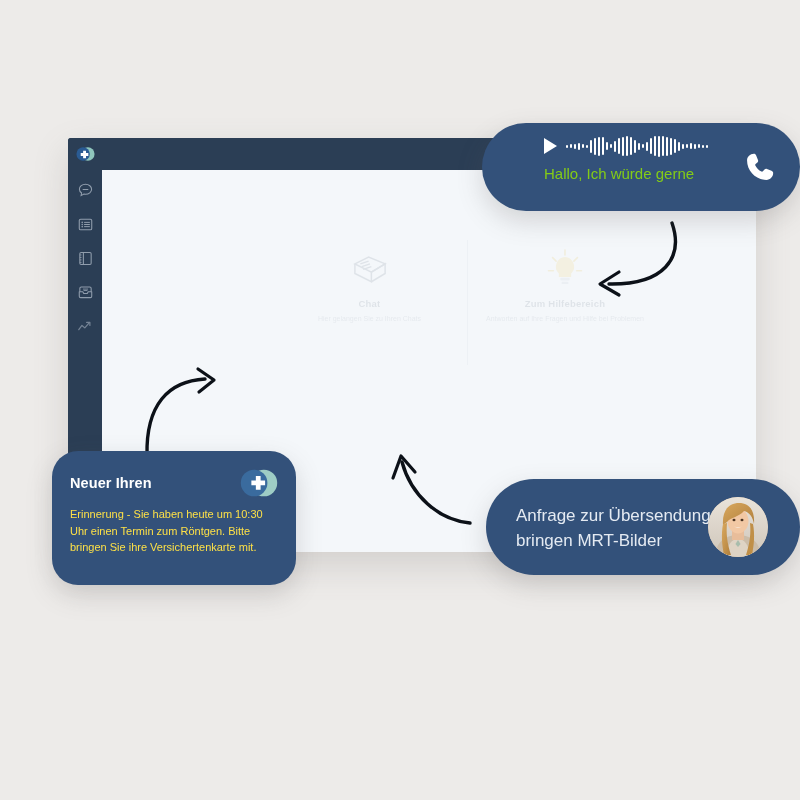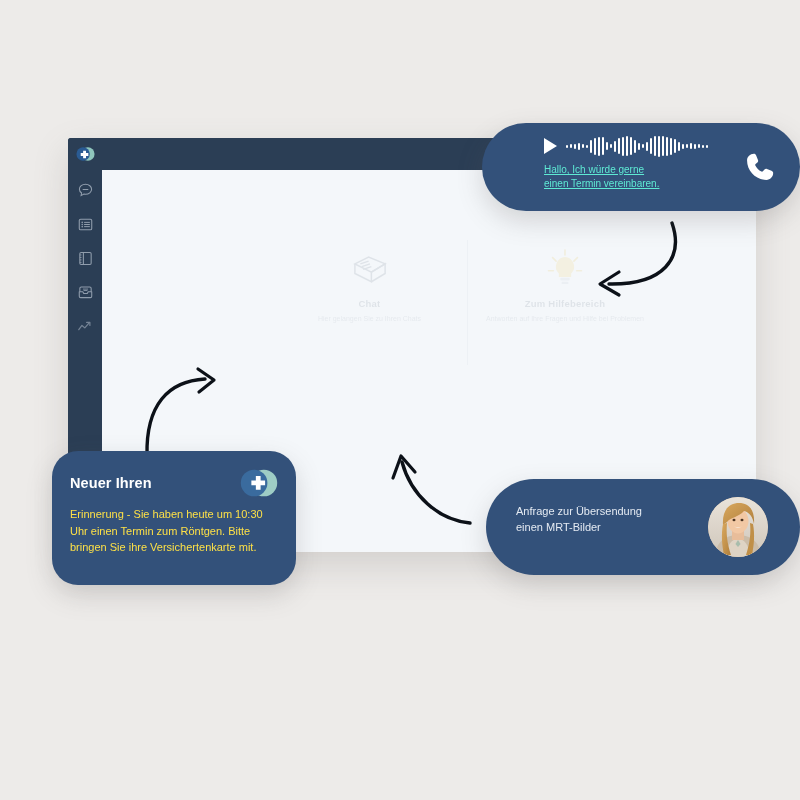--- a/index.html
+++ b/index.html
@@ -81,23 +81,22 @@
     padding:13px 16px 0 60px;
   }
   .voice-row{display:flex;align-items:center;gap:9px;height:20px;margin-left:2px;}
   .play-tri{
     width:0;height:0;border-left:13px solid #fff;
     border-top:8px solid transparent;border-bottom:8px solid transparent;
   }
   .wave{display:flex;align-items:center;gap:2px;height:22px;}
   .wave i{display:block;width:2px;background:#fff;border-radius:1px;}
   .voice-text{
-    margin-top:7px;font-size:10px;line-height:1.42;color:#5eead4;
+    margin-top:7px;font-size:15px;line-height:1.42;color:#84cc16;
     margin-left:2px;
-    text-decoration:underline;
   }
   .phone-icon{
     position:absolute;right:22px;top:26px;width:36px;height:36px;
   }
 
   
   #termin-bubble{
     left:52px;top:451px;width:244px;height:134px;
     border-radius:26px;
     padding:18px 16px 0 18px;
@@ -109,21 +108,21 @@
     margin-top:9px;font-size:11px;line-height:1.5;color:#fde047;
   }
 
   
   #marie-bubble{
     left:486px;top:479px;width:314px;height:96px;
     border-radius:48px;
     padding:17px 0 0 30px;
   }
   .marie-title{font-size:14.5px;font-weight:bold;color:#fff;}
-  .marie-text{margin-top:8px;font-size:11px;line-height:1.45;color:#e4eaf2;}
+  .marie-text{margin-top:8px;font-size:17px;line-height:1.45;color:#e4eaf2;}
   .avatar{
     position:absolute;right:32px;top:18px;width:60px;height:60px;
     border-radius:50%;overflow:hidden;background:#d8c3ad;
   }
 
   
   #arrows{position:absolute;left:0;top:0;width:800px;height:800px;pointer-events:none;}
 </style>
 </head>
 <body>
@@ -257,21 +256,20 @@
           <i style="height: 4px;"></i>
           <i style="height: 6px;"></i>
           <i style="height: 5px;"></i>
           <i style="height: 4px;"></i>
           <i style="height: 3px;"></i>
           <i style="height: 3px;"></i>
         </div>
     </div>
     <div class="voice-text">
       <div>Hallo, Ich würde gerne</div>
-      <div>einen Termin vereinbaren.</div>
     </div>
     <svg class="phone-icon" viewBox="0 0 32 32">
       <path d="M10.6 4.2c1 0 1.6.5 2 1.5l1.6 4c.35.9.2 1.6-.5 2.2l-1.6 1.4c-.4.35-.5.8-.25 1.3 1.1 2.3 3 4.3 5.4 5.5.5.25.95.15 1.3-.25l1.45-1.6c.6-.7 1.3-.85 2.2-.5l4 1.6c1 .4 1.5 1.05 1.5 2 0 3.4-2.6 6.1-6 6.1C12.4 27.45 4.5 19.6 4.5 10.2c0-3.4 2.7-6 6.1-6z" fill="#ffffff"></path>
     </svg>
   </div>
 
   <div class="bubble" id="termin-bubble">
     <div class="termin-head">
       <div class="termin-title">Neuer Ihren</div>
       <svg class="termin-logo" viewBox="0 0 60 40">
@@ -279,21 +277,21 @@
         <ellipse cx="23" cy="20" rx="19" ry="19" fill="#3a6b9e"></ellipse>
         <path d="M25.5 10 h6.8 v6.4 h6.4 v6.8 h-6.4 v6.4 h-6.8 v-6.4 h-6.4 v-6.8 h6.4 z" fill="#ffffff"></path>
       </svg>
     </div>
     <div class="termin-text">Erinnerung - Sie haben heute um 10:30 Uhr einen Termin zum Röntgen. Bitte bringen Sie ihre Versichertenkarte mit.</div>
   </div>
 
   <div class="bubble" id="marie-bubble">
     <div class="marie-text">
       <div>Anfrage zur Übersendung</div>
-      <div>einen MRT-Bilder</div>
+      <div>bringen MRT-Bilder</div>
     </div>
     <div class="avatar">
       <svg viewBox="0 0 60 60" width="60" height="60">
         <defs>
           <clipPath id="avclip">
               <circle cx="30" cy="30" r="30"></circle>
             </clipPath>
           <linearGradient id="bgGrad" x1="0" y1="0" x2="0" y2="1">
             <stop offset="0%" stop-color="#e9e3da"></stop>
               <stop offset="100%" stop-color="#cfc6ba"></stop>

